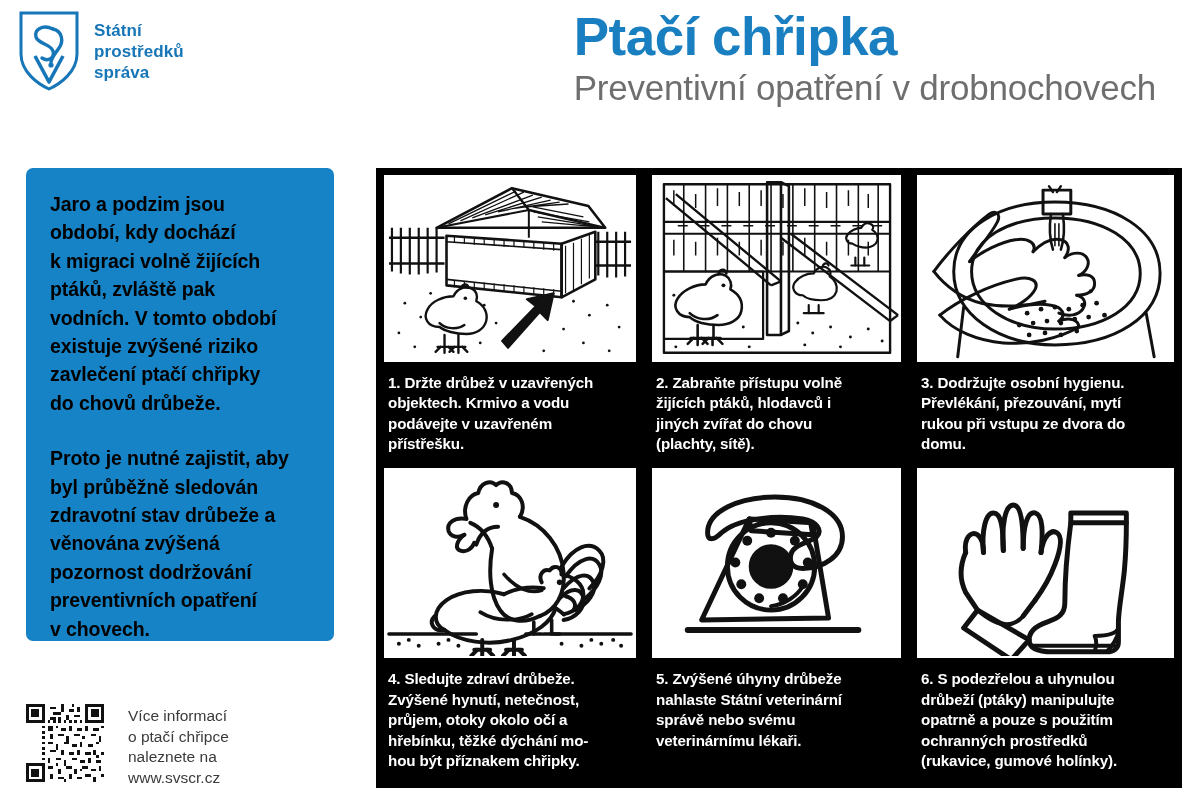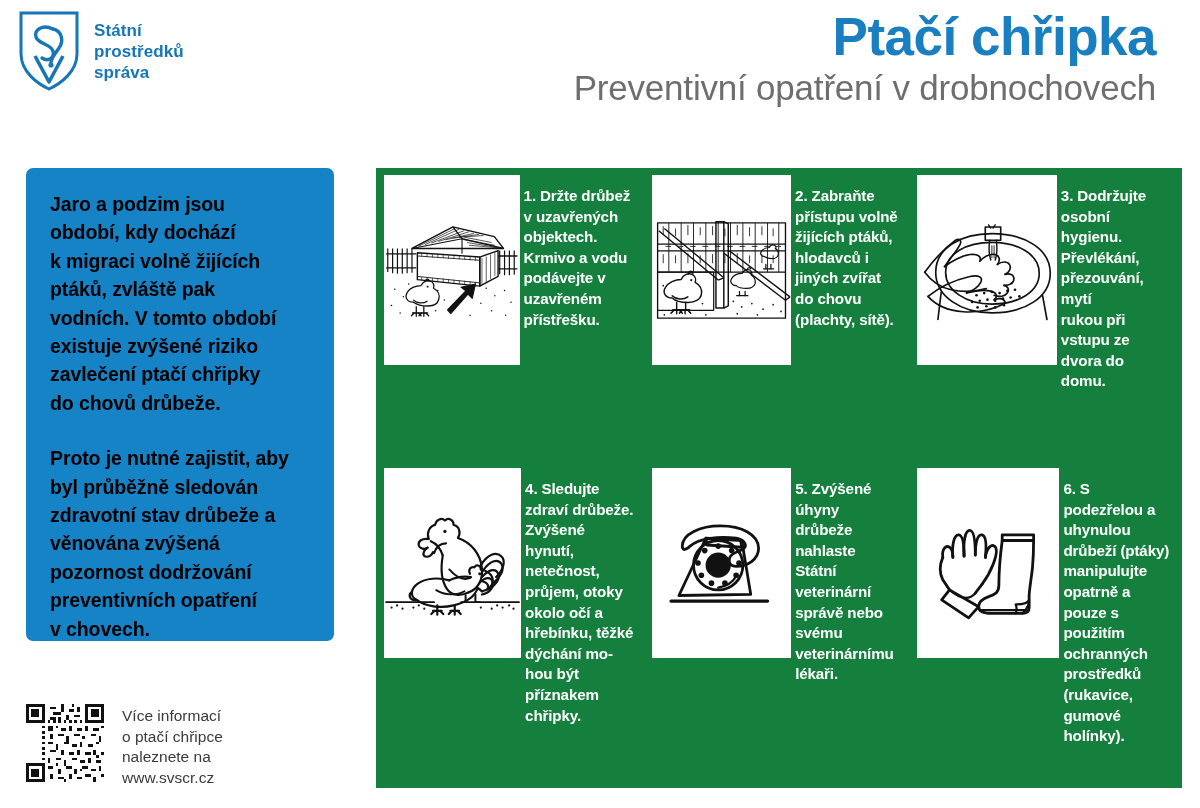--- a/index.html
+++ b/index.html
@@ -15,21 +15,21 @@
   .header { position: absolute; left: 0; top: 0; width: 1200px; height: 150px; }
 
   .logo-block { position: absolute; left: 18px; top: 10px; display: flex; align-items: flex-start; gap: 14px; }
   .logo-mark { width: 62px; height: 82px; }
   .logo-text { padding-top: 10px; }
   .logo-text div {
     color: #1676b8; font-weight: bold; font-size: 17px;
     line-height: 21px; letter-spacing: .1px;
   }
 
-  .title-block { position: absolute; right: 44px; top: 8px; text-align: right; }
+  .title-block { position: absolute; right: 44px; top: 8px; }
   .title-main {
     color: #1a7fc1; font-weight: bold; font-size: 53px;
     line-height: 58px; letter-spacing: -0.5px;
   }
   .title-sub {
     color: #6e6e6e; font-weight: normal; font-size: 35px;
     line-height: 42px; letter-spacing: -0.2px; margin-top: 1px;
   }
 
   
@@ -47,35 +47,35 @@
   .intro p + p { margin-top: 27px; }
 
   
   .grid {
     position: absolute; left: 376px; top: 168px;
     width: 806px; height: 620px;
     display: grid;
     grid-template-columns: 268px 265px 273px;
     grid-template-rows: 293px 327px;
   }
-  .cell { background: #15803d; padding: 7px 8px 6px 8px; display: flex; }
+  .cell { background: #000000; padding: 7px 8px 6px 8px; display: flex; flex-direction: column; }
   .cell .art {
     background: #ffffff; width: 100%; height: 190px;
     display: flex; align-items: center; justify-content: center;
     overflow: hidden;
   }
   .cell .cap {
     color: #ffffff; font-weight: bold; font-size: 15.2px;
     line-height: 20.6px; letter-spacing: -0.15px;
     padding: 11px 2px 0 4px; white-space: pre-line;
   }
   .cell svg { display: block; }
 
   
-  .footer { position: absolute; left: 26px; top: 704px; display: flex; gap: 18px; align-items: flex-start; }
+  .footer { position: absolute; left: 26px; top: 704px; display: flex; gap: 24px; align-items: flex-start; }
   .qr { width: 78px; height: 78px; }
   .footer-text { padding-top: 2px; }
   .footer-text div {
     color: #3a3a3a; font-size: 15.5px; line-height: 20.5px;
   }
 </style>
 </head>
 <body>
 
 <div class="page">

